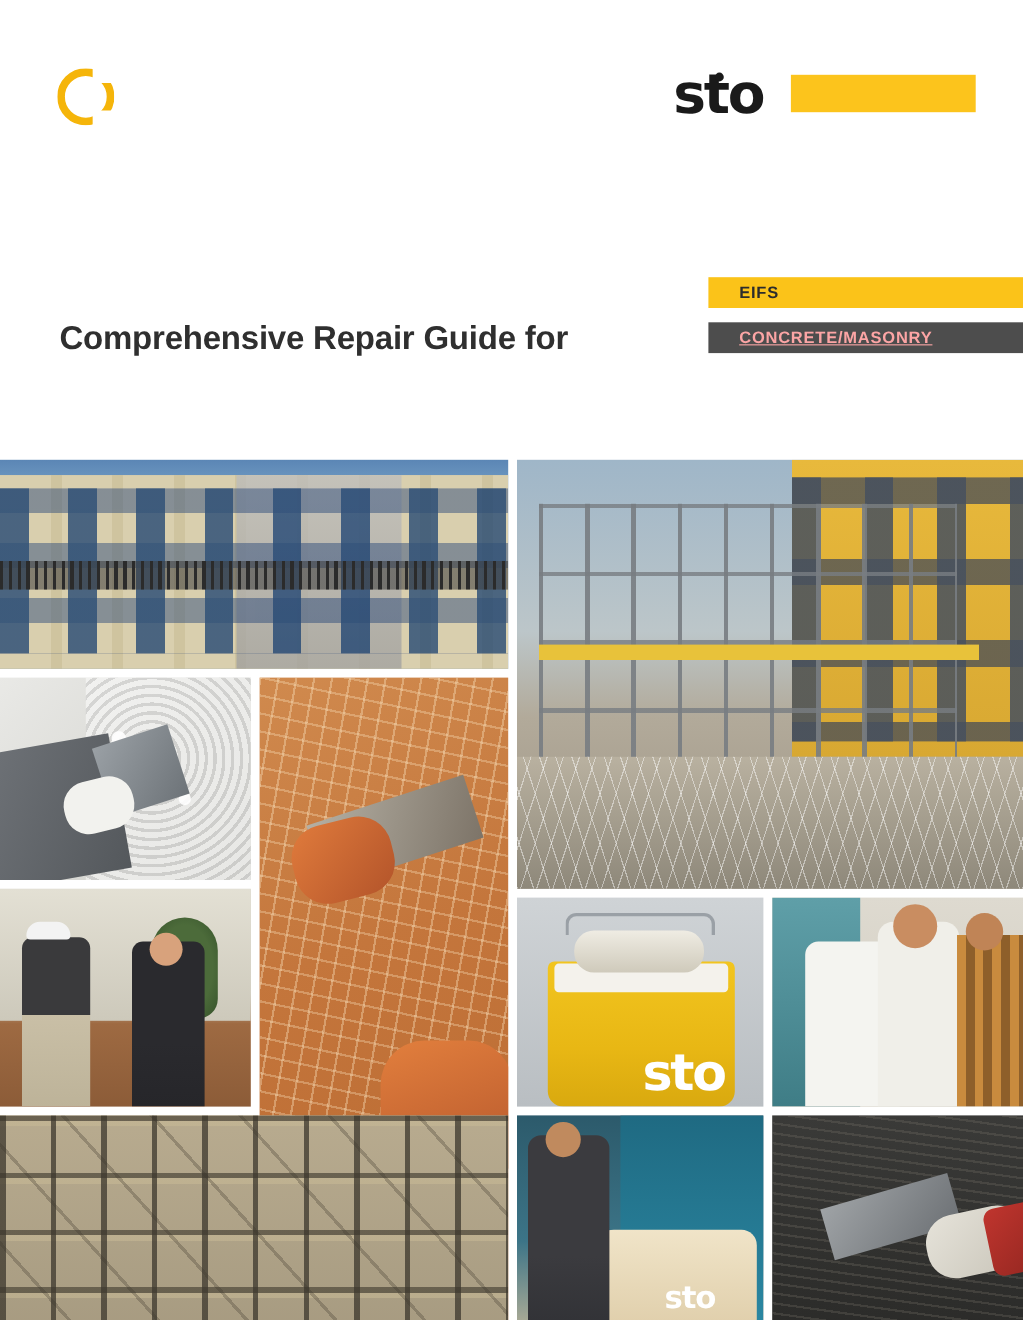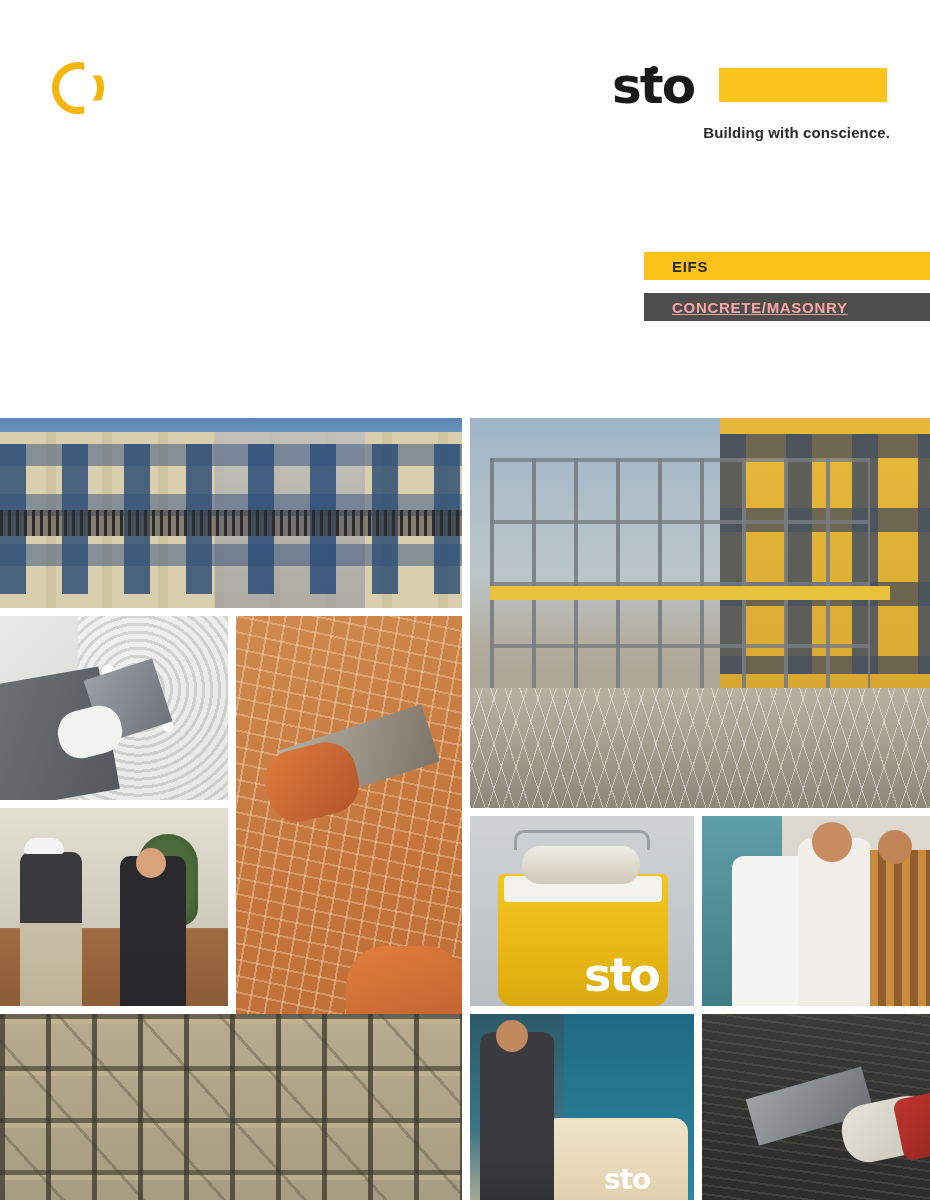--- a/index.html
+++ b/index.html
@@ -359,26 +359,26 @@
     </div>
 
     <div class="sto-block">
       <div class="sto-row">
         <div class="sto-mark">
           <span>sto</span>
           <span class="sto-dot"></span>
         </div>
         <div class="sto-bar"></div>
       </div>
-      <div class="sto-tag">Building with conscience.</div>
     </div>
   </div>
 
   <div class="title-area">
     <div class="doc-title">
+      <div>Comprehensive Repair Guide for</div>
     </div>
 
     <div class="cat-list">
       <div class="cat cat-eifs">
         <span>EIFS</span>
       </div>
       <div class="cat cat-concrete">
         <span>CONCRETE/MASONRY</span>
       </div>
     </div>

